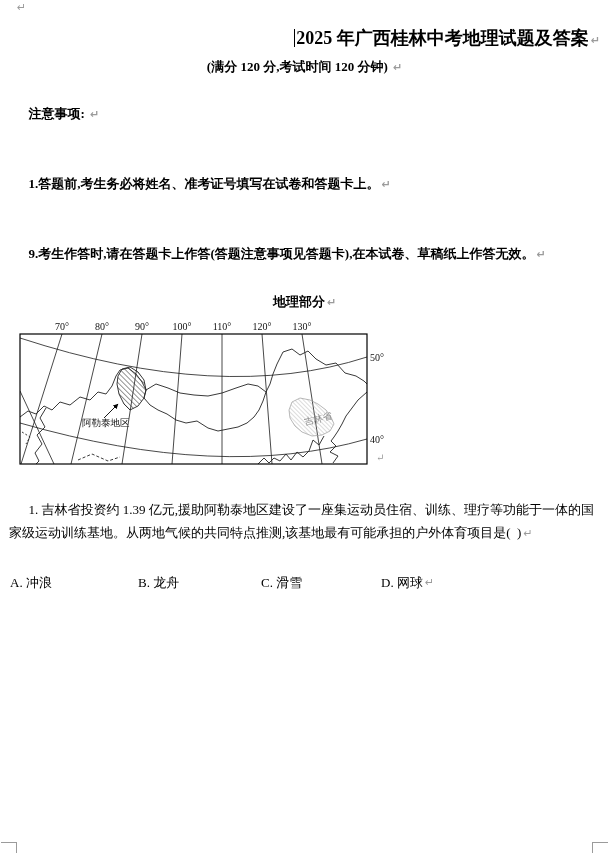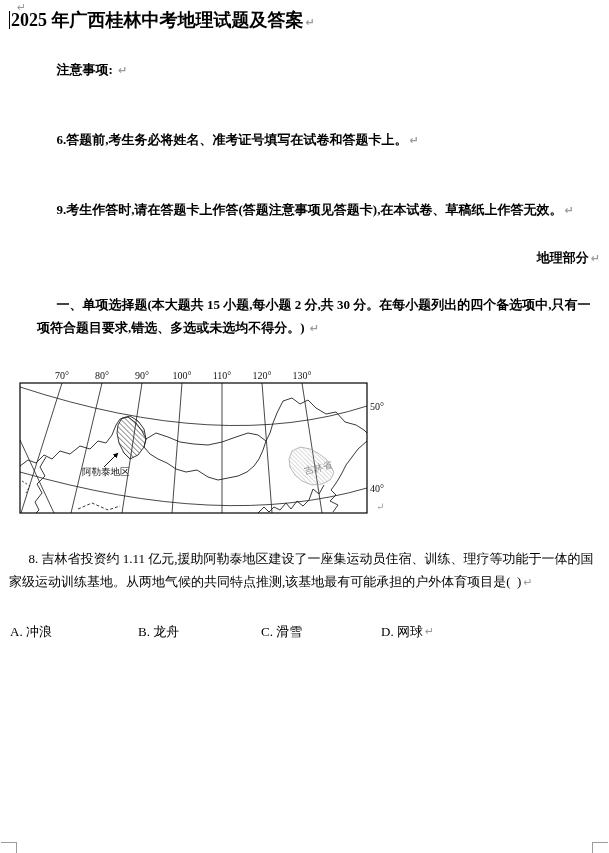--- a/index.html
+++ b/index.html
@@ -4,26 +4,26 @@
 <style>
   html,body { margin:0; padding:0; background:#fff; }
   .page {
     position:relative; width:609px; height:853px; background:#ffffff;
     font-family:"Liberation Serif","DejaVu Serif",serif;
     font-size:13px; color:#000; overflow:hidden;
   }
   .content { padding:2px 9px 0 9px; }
   .pm { color:#9b9b9b; font-size:11px; font-family:"DejaVu Sans",sans-serif; margin-left:2px; }
   .top-pm { position:absolute; left:15px; top:1px; }
-  .title-line { margin-top:6px; text-align:left; font-size:18px; font-weight:bold; line-height:24px; }
+  .title-line { margin-top:24px; text-align:right; font-size:18px; font-weight:bold; line-height:24px; }
   .caret { display:inline-block; width:1px; height:18px; background:#000; vertical-align:-3px; margin-right:1px; }
   .subtitle-line { margin-top:2px; text-align:center; font-weight:bold; line-height:23px; }
-  .bold { font-weight:bold;margin-left:28px; }
+  .bold { font-weight:bold; }
   .line { line-height:23px; white-space:pre-wrap; }
-  .part-title { text-align:right; font-weight:bold; line-height:23px; margin-top:1px; }
+  .part-title { text-align:center; font-weight:bold; line-height:23px; margin-top:1px; }
   .passage { line-height:23px; text-indent:2em; white-space:pre-wrap; }
   .qstem { line-height:23px; margin-top:4px; white-space:pre-wrap; }
   .opts { display:flex; line-height:23px; margin-top:3px; padding-left:1px; white-space:pre-wrap; }
   .opts .c1 { width:128px; } .opts .c2 { width:123px; } .opts .c3 { width:120px; }
   .map-wrap { position:relative; width:382px; height:152px; margin:5px 0 0 9px; }
   .crop-mark { position:absolute; width:15px; height:10px; top:842px; }
   .crop-left  { left:1px;  border-top:1px solid #9b9b9b; border-right:1px solid #9b9b9b; }
   .crop-right { left:592px; border-top:1px solid #9b9b9b; border-left:1px solid #9b9b9b; }
   svg text { font-family:"Liberation Serif","DejaVu Serif",serif; }
 </style>
@@ -32,38 +32,38 @@
 
 <div class="page">
   <span class="pm top-pm">↵</span>
 
   <div class="content">
 
     <div class="title-line">
       <span class="caret"></span><span>2025 年广西桂林中考地理试题及答案</span><span class="pm">↵</span>
     </div>
 
+    <div class="subtitle-line">
+      <span>(满分 120 分,考试时间 120 分钟)</span> <span class="pm">↵</span>
+    </div>
 
     <div class="line bold">
       <span>注意事项:</span> <span class="pm">↵</span>
     </div>
     <div class="line bold">
-      <span>6.答题前,考生务必将姓名、准考证号填写在试卷和答题卡上。</span><span class="pm">↵</span>
+      <span>1.答题前,考生务必将姓名、准考证号填写在试卷和答题卡上。</span><span class="pm">↵</span>
     </div>
     <div class="line bold">
       <span>9.考生作答时,请在答题卡上作答(答题注意事项见答题卡),在本试卷、草稿纸上作答无效。</span><span class="pm">↵</span>
     </div>
 
     <div class="part-title">
       <span>地理部分</span><span class="pm">↵</span>
     </div>
 
-    <div class="line bold">
-      <span>一、单项选择题(本大题共 15 小题,每小题 2 分,共 30 分。在每小题列出的四个备选项中,只有一项符合题目要求,错选、多选或未选均不得分。)</span> <span class="pm">↵</span>
-    </div>
 
 
     <div class="map-wrap">
       <svg width="382" height="152" viewBox="0 0 382 152">
         <defs>
           <clipPath id="mapclip">
               <rect x="2" y="15" width="347" height="130"></rect>
             </clipPath>
           <pattern id="hatchDark" patternUnits="userSpaceOnUse" width="3.6" height="3.6" patternTransform="rotate(-45)">
             <line x1="0" y1="0" x2="0" y2="3.6" stroke="#2a2a2a" stroke-width="1"></line>
@@ -121,21 +121,21 @@
           <text x="352" y="42">50°</text>
           <text x="352" y="124">40°</text>
         </g>
 
         <rect x="2" y="15" width="347" height="130" fill="none" stroke="#000" stroke-width="1.2"></rect>
         <text x="358" y="142" font-size="10" fill="#9b9b9b">↵</text>
       </svg>
     </div>
 
     <div class="qstem">
-      <span>8. 吉林省投资约 1.11 亿元,援助阿勒泰地区建设了一座集运动员住宿、训练、理疗等功能于一体的国家级运动训练基地。从两地气候的共同特点推测,该基地最有可能承担的户外体育项目是(  )</span><span class="pm">↵</span>
+      <span>1. 吉林省投资约 1.39 亿元,援助阿勒泰地区建设了一座集运动员住宿、训练、理疗等功能于一体的国家级运动训练基地。从两地气候的共同特点推测,该基地最有可能承担的户外体育项目是(  )</span><span class="pm">↵</span>
     </div>
     <div class="opts">
       <span class="c1">A. 冲浪</span>
       <span class="c2">B. 龙舟</span>
       <span class="c3">C. 滑雪</span>
       <span>D. 网球</span><span class="pm">↵</span>
     </div>
 
   </div>
 

